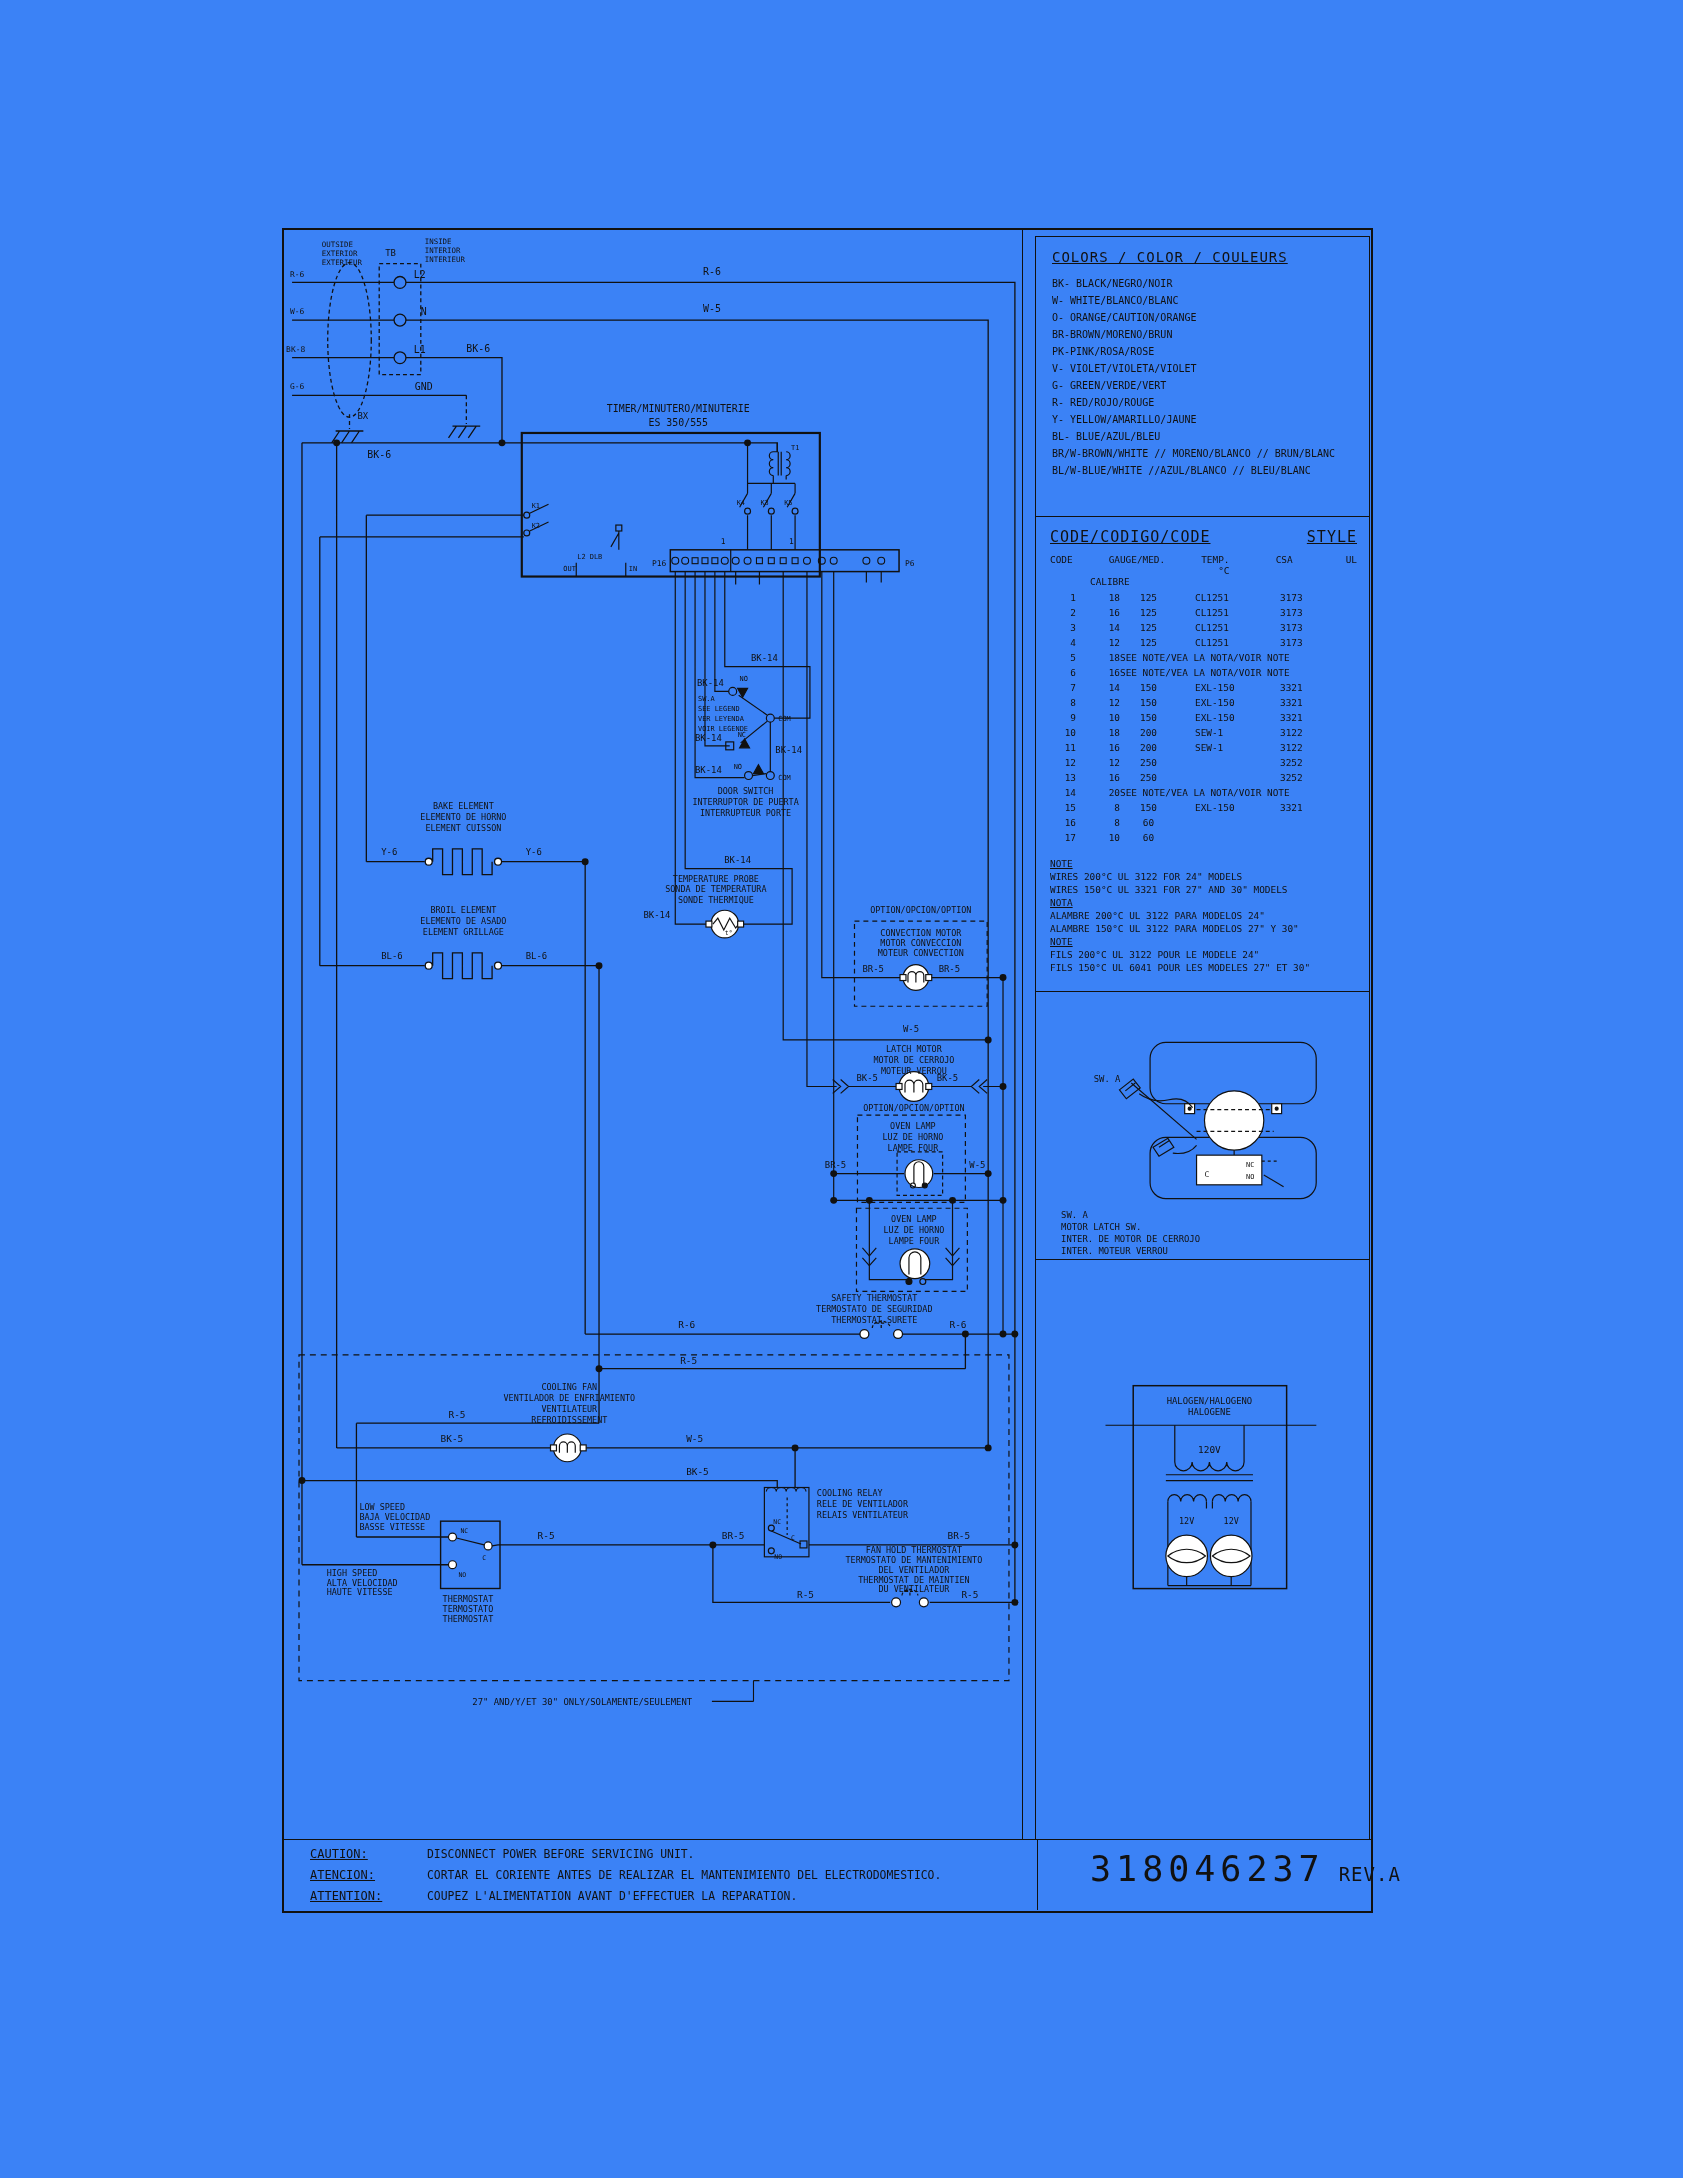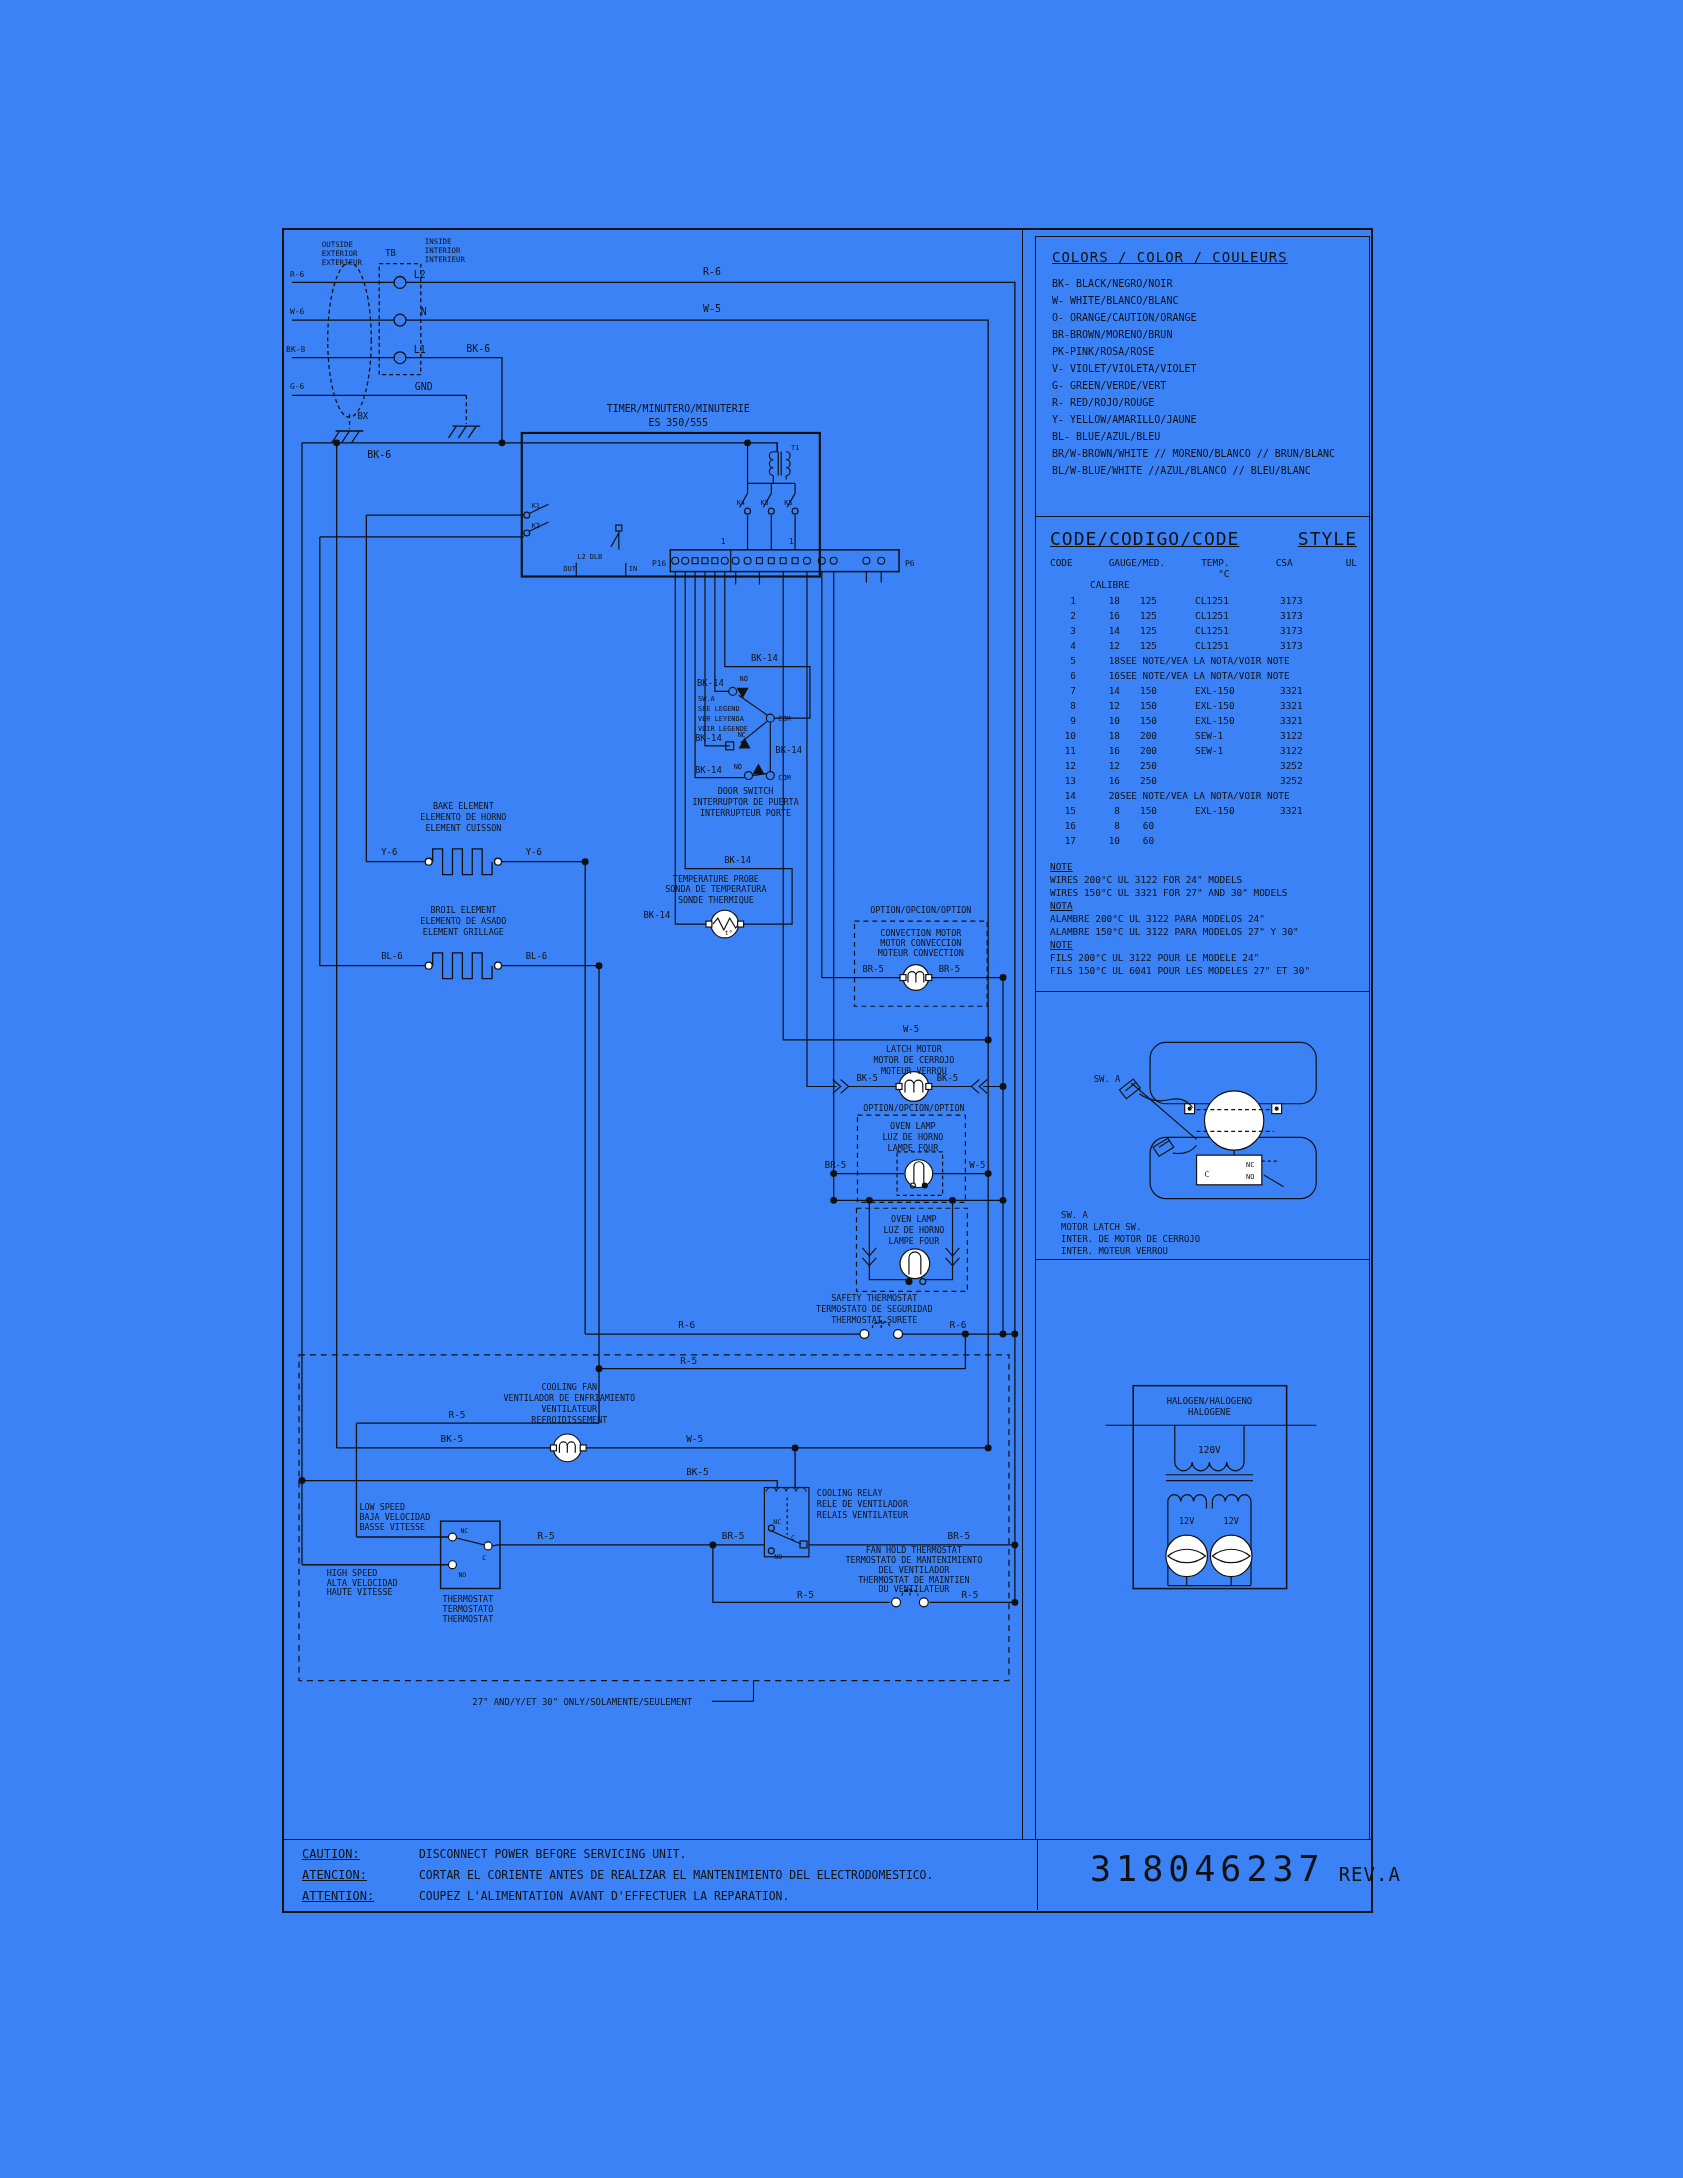--- a/index.html
+++ b/index.html
@@ -10,39 +10,39 @@
   #schemborder{left:1022px;top:228px;width:0;height:1612px;border-left:1.5px solid #111;}
   #rightcol{left:1035px;top:236px;width:333px;height:1602px;border:1.5px solid #111;}
   .hr{position:absolute;left:0;width:100%;border-top:1.5px solid #111;}
   svg text{fill:#111;}
   
   #colors{position:absolute;left:16px;top:12px;}
   #colors .ttl{font-size:14px;letter-spacing:1px;text-decoration:underline;margin-bottom:10px;}
   #colors .entry{font-size:10px;line-height:17px;white-space:nowrap;}
   
   #codes{position:absolute;left:14px;top:291px;width:307px;}
-  .codehead{display:flex;justify-content:space-between;font-size:18px;margin-bottom:8px;}
+  .codehead{display:flex;justify-content:space-between;font-size:15px;margin-bottom:8px;}
   .codehead span{text-decoration:underline;letter-spacing:1px;}
   .colhdr{font-size:9.4px;display:flex;gap:36px;}
   .colhdr .c1{width:40px;} .colhdr .c2{width:65px;} .colhdr .c3{width:61px;text-align:right;}
   .colhdr .c4{width:83px;text-align:center;} .colhdr .c5{width:40px;text-align:right;}
   .chsub{font-size:9.4px;margin-left:40px;margin-bottom:3px;}
   .crow{display:flex;font-size:9.4px;line-height:15px;white-space:nowrap;}
   .crow .c1{width:26px;text-align:right;} .crow .c2{width:44px;text-align:right;}
   .crow .c3{width:57px;text-align:center;} .crow .c4{width:85px;padding-left:18px;}
   .crow .c5{width:44px;}
   #notesblk{margin-top:12px;font-size:9.4px;line-height:13px;}
   #notesblk .nt{text-decoration:underline;}
   #notesblk div{white-space:nowrap;}
   
   #caution{left:282px;top:1839px;width:1089px;height:71px;border-top:1.5px solid #111;}
   #cautdiv{left:1037px;top:1839px;width:0;height:71px;border-left:1.5px solid #111;}
   .cautrow{display:flex;font-size:11.4px;line-height:21px;white-space:nowrap;}
   .cautrow .lbl{width:117px;margin-left:16px;text-decoration:underline;font-size:12px;}
-  #cautrows{position:absolute;left:4px;top:4px;}
+  #cautrows{position:absolute;left:12px;top:4px;}
   #pn{left:1079px;top:1849px;display:flex;align-items:baseline;gap:14px;}
   #pn .num{font-size:35px;letter-spacing:5px;margin-left:11px;}
   #pn .rev{font-size:19px;letter-spacing:1px;}
 </style>
 </head>
 <body>
 
 <div id="sheet">
   <div class="abs" id="frame"></div>
   <div class="abs" id="schemborder"></div>

